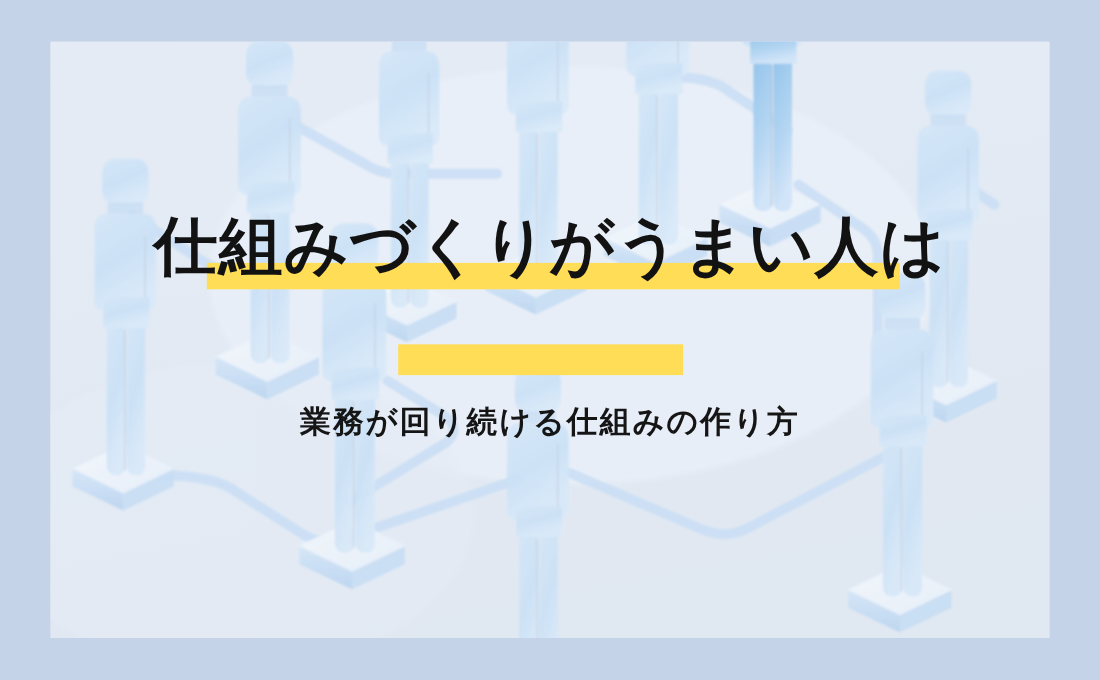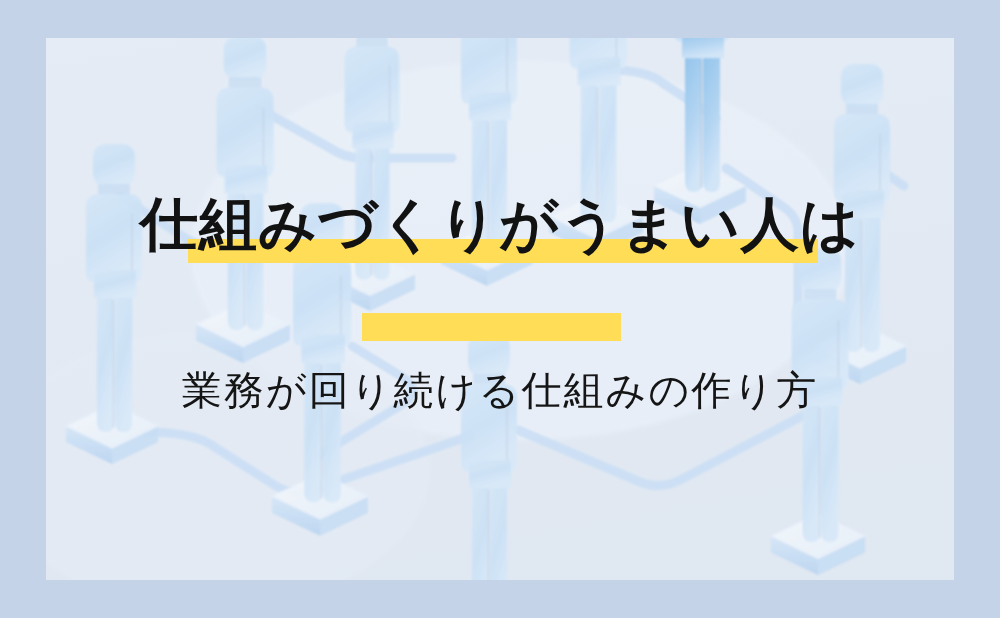--- a/index.html
+++ b/index.html
@@ -78,22 +78,22 @@
     position: relative;
     z-index: 2;
   }
 
   #subtitle {
     position: absolute;
     top: 371px;
     width: 1000px;
     text-align: center;
     font-family: "Liberation Serif", "DejaVu Serif", serif;
-    font-weight: 400;
-    font-size: 40px;
+    font-weight: 700;
+    font-size: 28px;
     line-height: 1;
     color: #151515;
     letter-spacing: 2px;
     white-space: nowrap;
     z-index: 2;
   }
 </style>
 </head>
 <body>
 

